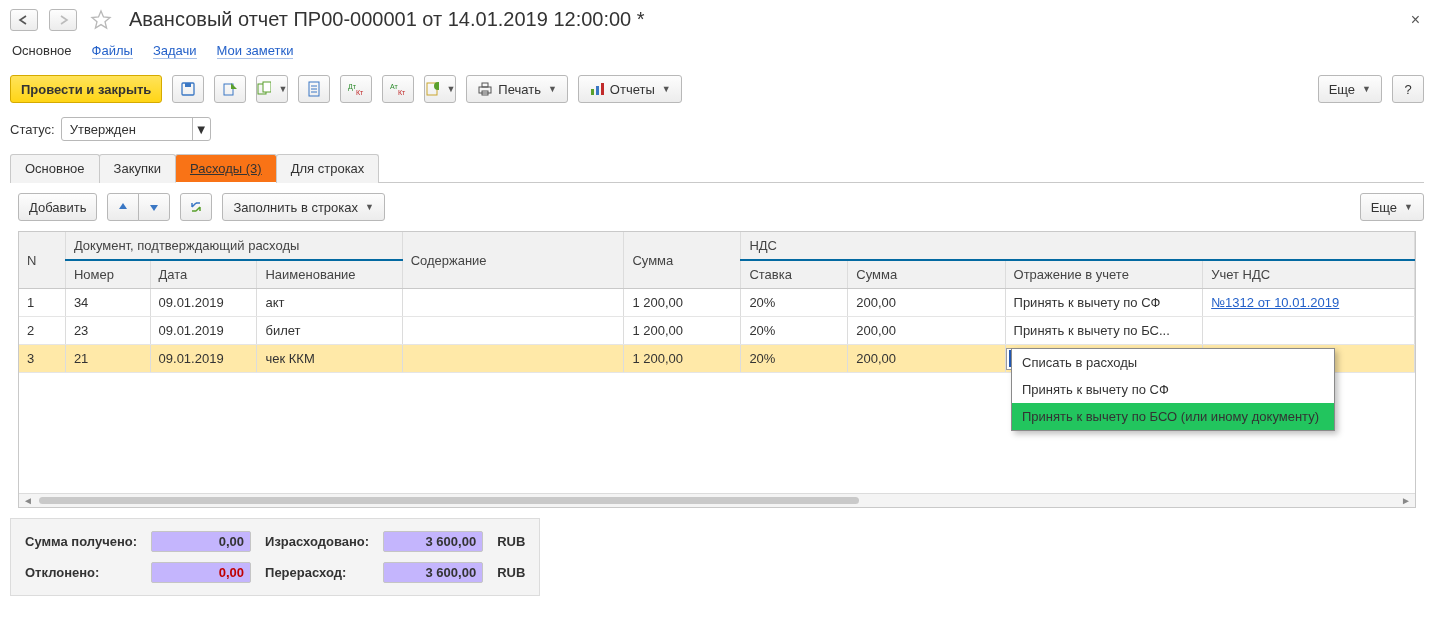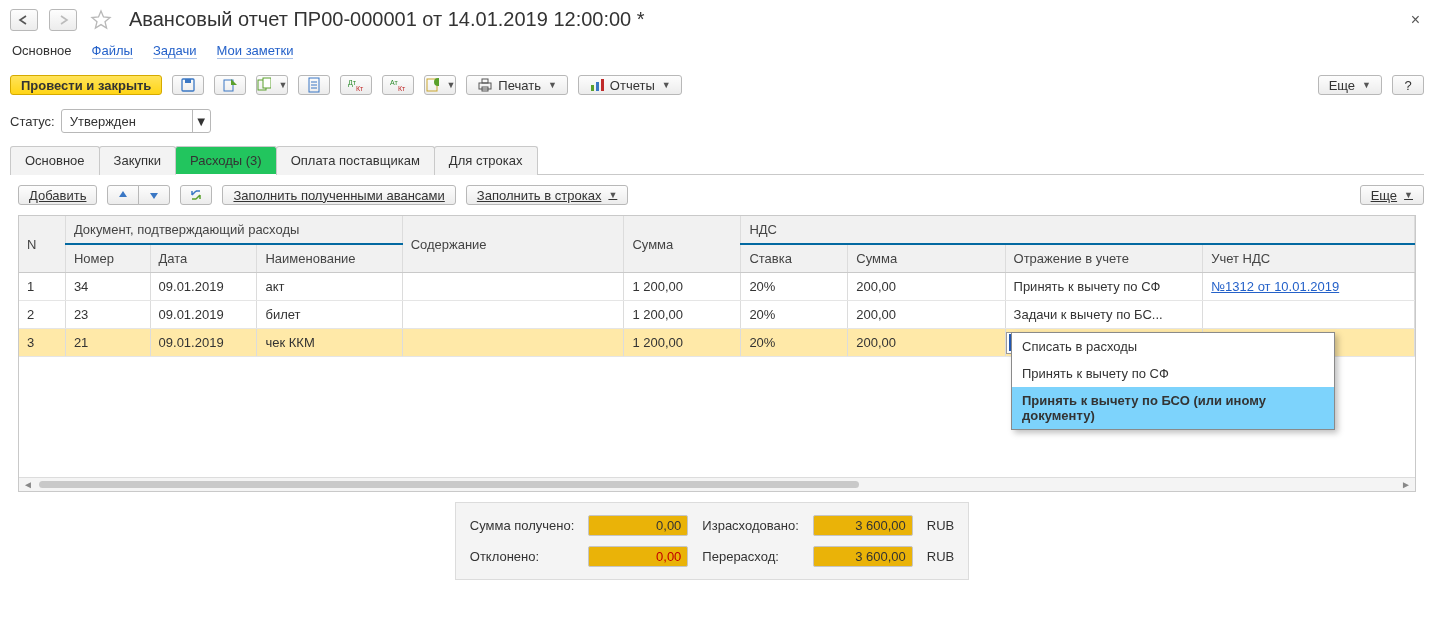--- a/index.html
+++ b/index.html
@@ -14,39 +14,39 @@
   .page-title { font-size: 20px; font-weight: 400; }
   .close-x { margin-left: auto; font-size: 16px; color: #555; cursor: pointer; padding: 0 4px; }
 
   
   .nav-links { display: flex; gap: 20px; margin-bottom: 16px; padding-left: 2px; }
   .nav-links span { color: #2461c9; cursor: pointer; border-bottom: 1px solid #a9c1e8; }
   .nav-links span.active { color: #333; border-bottom: none; cursor: default; }
 
   
   .tb-row { display: flex; align-items: center; gap: 10px; margin-bottom: 14px; }
-  .btn { height: 20px; border: 1px solid #b8b8b8; border-radius: 3px; background: linear-gradient(#fdfdfd,#ececec); display: inline-flex; align-items: center; justify-content: center; padding: 0 10px; cursor: pointer; gap: 5px; text-align: right; }
+  .btn { height: 28px; border: 1px solid #b8b8b8; border-radius: 3px; background: linear-gradient(#fdfdfd,#ececec); display: inline-flex; align-items: center; justify-content: center; padding: 0 10px; cursor: pointer; gap: 5px; text-align: right; }
   .btn.icon-only { width: 32px; padding: 0; }
   .btn.primary { background: linear-gradient(#ffe35a,#ffd516); border-color: #d5aa00; font-weight: 700; }
   .btn .caret { font-size: 9px; color: #555; margin-left: 2px; }
   .tb-spacer { flex: 1; }
 
   
   .status-row { display: flex; align-items: center; gap: 6px; margin-bottom: 12px; }
   .select { height: 24px; border: 1px solid #b8b8b8; border-radius: 3px; display: inline-flex; align-items: center; background: #fff; }
   .select span.val { padding: 0 8px; min-width: 130px; }
   .select .dd-btn { border-left: 1px solid #b8b8b8; width: 18px; height: 100%; display:flex; align-items:center; justify-content:center; cursor:pointer; }
 
   
   .tabs { display: flex; border-bottom: 1px solid #c9c9c9; }
   .tab { padding: 6px 14px; border: 1px solid #c9c9c9; border-bottom: none; background: #f3f3f3; margin-right: -1px; cursor: pointer; position: relative; top: 1px; border-radius: 3px 3px 0 0; }
-  .tab.active { background: #22c55e; border-bottom: 1px solid #fff; }
-
-  
-  .tab-tb { display: flex; gap: 10px; padding: 10px 0 10px 8px; align-items: center; text-decoration: underline; }
+  .tab.active { background: #f97316; border-bottom: 1px solid #fff; text-decoration: underline; }
+
+  
+  .tab-tb { display: flex; gap: 10px; padding: 10px 0 10px 8px; align-items: center; }
   .tab-tb .spacer { flex: 1; }
 
   
   .tbl-wrap { border: 1px solid #c9c9c9; margin: 0 8px; overflow-x: auto; position: relative; }
   table.grid { border-collapse: collapse; width: 100%; table-layout: fixed; }
   table.grid th, table.grid td { border-right: 1px solid #dcdcdc; border-bottom: 1px solid #e5e5e5; padding: 6px 8px; font-size: 13px; text-align: left; white-space: nowrap; overflow: hidden; text-overflow: ellipsis; }
   table.grid th { background: #f1f1f1; font-weight: 400; color: #444; border-bottom: 1px solid #c9c9c9; }
   table.grid th.spanner { border-bottom: 2px solid #0369a1; }
   .num-col { width: 46px; text-align: center; }
   td.r { text-align: right; }
@@ -54,33 +54,33 @@
   .link { color: #2461c9; text-decoration: underline; cursor: pointer; }
 
   
   .dd-cell { display: flex; align-items: center; background: #fff; border: 1px solid #9a9a9a; height: 22px; margin: -2px -4px; }
   .dd-cell .selval { background: #2359b5; color: #fff; padding: 1px 3px; margin: 2px; flex: 0 0 auto; }
   .dd-cell .flex { flex: 1; }
   .dd-cell .dd-arrow { width: 18px; border-left: 1px solid #9a9a9a; display:flex; align-items:center; justify-content:center; height:100%; }
 
   .dd-pop { position: absolute; top: 116px; left: 992px; width: 324px; background: #fff; border: 1px solid #8a8a8a; box-shadow: 3px 3px 6px rgba(0,0,0,0.25); z-index: 10; }
   .dd-pop .opt { padding: 6px 10px; cursor: pointer; }
-  .dd-pop .opt.sel { background: #7dd3fc; font-weight: bold; }
+  .dd-pop .opt.sel { background: #22c55e; }
 
   .tbl-pad { height: 120px; }
   .hscroll { height: 14px; background: #f4f4f4; border-top: 1px solid #dcdcdc; position: relative; }
   .hscroll .thumb { position: absolute; left: 20px; top: 3px; height: 7px; width: 820px; background: #c9c9c9; border-radius: 4px; }
   .hscroll .ar { position: absolute; top: 1px; font-size: 10px; color: #888; }
   .hscroll .al { left: 4px; } .hscroll .arR { right: 4px; }
 
   
-  .footer { display: flex; justify-content: center; padding: 10px 10px 4px 0; }
+  .footer { display: flex; justify-content: flex-start; padding: 10px 10px 4px 0; font-weight: bold; }
   .ftbl { background: #f4f4f4; border: 1px solid #dcdcdc; padding: 6px; }
   .ftbl table td { padding: 4px 6px; font-size: 13px; }
-  .ftbl .valbox { display: inline-block; min-width: 100px; text-align: right; background: #eab308; border: 1px solid #c5c5c5; padding: 2px 6px; border-radius: 2px; }
+  .ftbl .valbox { display: inline-block; min-width: 100px; text-align: right; background: #c4b5fd; border: 1px solid #c5c5c5; padding: 2px 6px; border-radius: 2px; }
   .ftbl .red { color: #c00000; }
   .ftbl .cur { padding-left: 6px; }
 
   
   svg { display: block; }
 </style>
 </head>
 <body>
 
 <div class="page">
@@ -198,21 +198,20 @@
       <div class="dd-btn">
           <span class="caret">▼</span>
         </div>
     </div>
   </div>
 
   <div class="tabs">
     <div class="tab">Основное</div>
     <div class="tab">Закупки</div>
     <div class="tab active">Расходы (3)</div>
-    <div class="tab">Оплата поставщикам</div>
     <div class="tab">Для строках</div>
   </div>
 
   <div class="tab-tb">
     <div class="btn">Добавить</div>
     <div style="display:flex; gap:0;">
       <div class="btn icon-only" style="border-radius:3px 0 0 3px;">
         <svg width="12" height="12">
             <path d="M6 2 L10 8 L2 8 Z" fill="#3a77c4"></path>
           </svg>
@@ -222,21 +221,20 @@
             <path d="M2 4 L10 4 L6 10 Z" fill="#3a77c4"></path>
           </svg>
       </div>
     </div>
     <div class="btn icon-only">
       <svg width="14" height="14">
           <path d="M3 7 L7 3 M3 3 L3 7 M7 3 L11 3" stroke="#3a77c4" fill="none" stroke-width="1.5"></path>
           <path d="M7 11 L11 7 M11 11 L11 7 M7 11 L3 11" stroke="#5aa02c" fill="none" stroke-width="1.5"></path>
         </svg>
     </div>
-    <div class="btn">Заполнить полученными авансами</div>
     <div class="btn">
         <span>Заполнить в строках</span>
         <span class="caret">▼</span>
       </div>
     <div class="spacer"></div>
     <div class="btn">
         <span>Еще</span>
         <span class="caret">▼</span>
       </div>
   </div>
@@ -288,21 +286,21 @@
         </tr>
         <tr>
           <td class="num-col">2</td>
           <td>23</td>
           <td>09.01.2019</td>
           <td>билет</td>
           <td></td>
           <td class="r">1 200,00</td>
           <td>20%</td>
           <td class="r">200,00</td>
-          <td>Задачи к вычету по БС...</td>
+          <td>Принять к вычету по БС...</td>
           <td></td>
         </tr>
         <tr class="hl">
           <td class="num-col">3</td>
           <td>21</td>
           <td>09.01.2019</td>
           <td>чек ККМ</td>
           <td></td>
           <td class="r">1 200,00</td>
           <td>20%</td>

